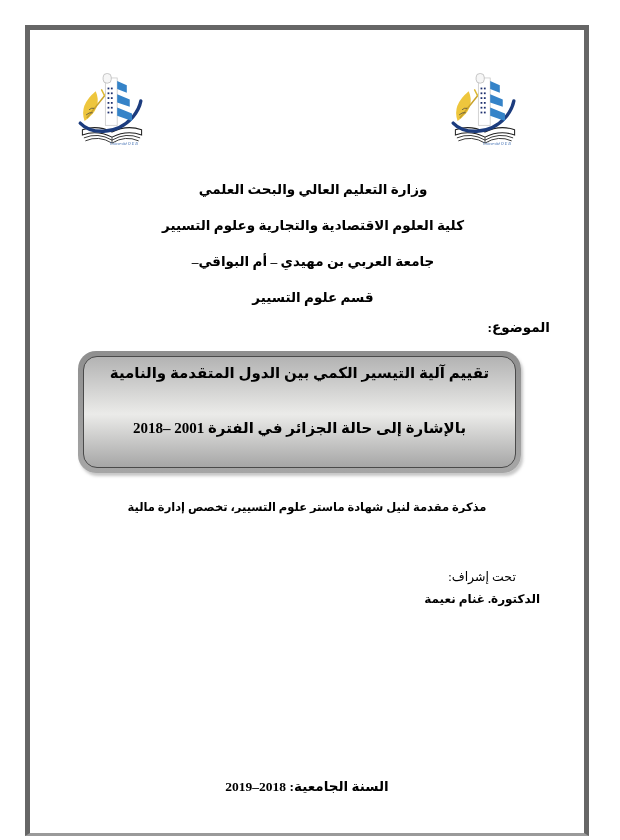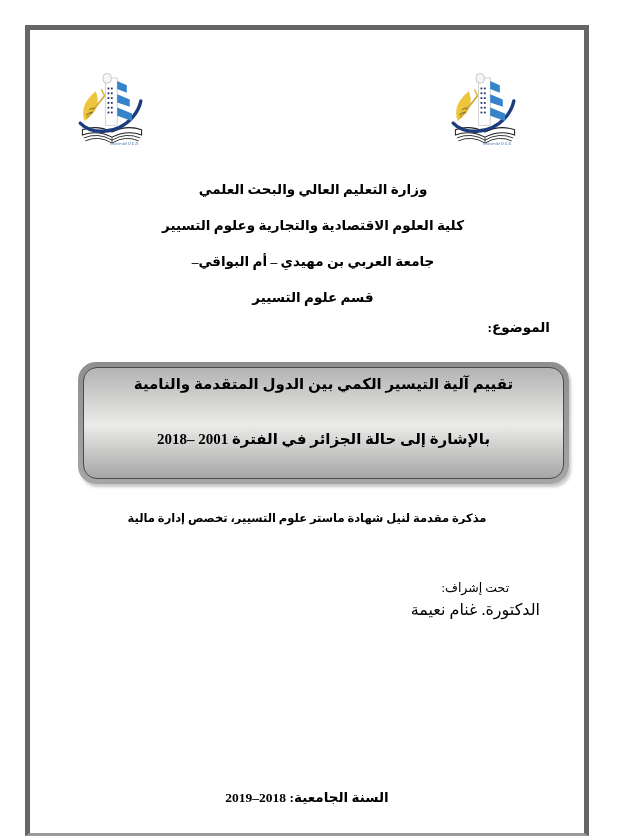--- a/index.html
+++ b/index.html
@@ -25,46 +25,45 @@
   .inst-header {
     margin-top:18px; text-align:center; font-weight:bold;
     font-size:13.5px; line-height:36px; white-space:nowrap;padding-left:12px;
   }
   .subject {
     margin-top:2px; text-align:right; padding-left:4px; padding-right:34px;
     font-weight:bold; font-size:13.5px; line-height:20px;
   }
   .title-box {
     position:relative; width:443px; height:122px;
-    margin:24px auto 0 48px; 
+    margin:13px auto 0 48px; 
     border-radius:18px;
     background:linear-gradient(to bottom,#8f8f8f,#a6a6a6);
     box-shadow:2px 3px 3px rgba(130,130,130,0.45);
-    padding-left:48px;
   }
   .title-inner {
     position:absolute; left:5px; right:5px; top:5px; bottom:5px;
     border-radius:14px; border:1px solid #4a4a4a;
     background:linear-gradient(to bottom,#b3b3b3 0%,#ebebe9 52%,#a6a6a6 100%);
     display:flex; flex-direction:column; justify-content:flex-start;
     padding-top:4px; gap:31px; box-sizing:border-box;
     text-align:center; font-weight:bold; font-size:15px; line-height:24px;
     white-space:nowrap;
   }
   .note {
     margin-top:27px; text-align:center; font-weight:bold;
     font-size:11.5px; line-height:14px;
   }
   .authors {
     display:flex; justify-content:space-between; align-items:flex-start;
     padding:0 44px 0 95px; margin-top:53px;
   }
   .author-col { text-align:right; }
   .author-label { font-size:12.5px; font-weight:normal; line-height:20px;text-align:center; }
-  .author-name  { font-size:16px; font-weight:normal; line-height:24px; }
+  .author-name  { font-size:12px; font-weight:bold; line-height:24px; }
   .year {
     margin-top:166px; text-align:center; font-weight:bold;
     font-size:13.5px; line-height:20px;
   }
 </style>
 </head>
 <body>
 
 <div class="page">
   <div class="frame">

